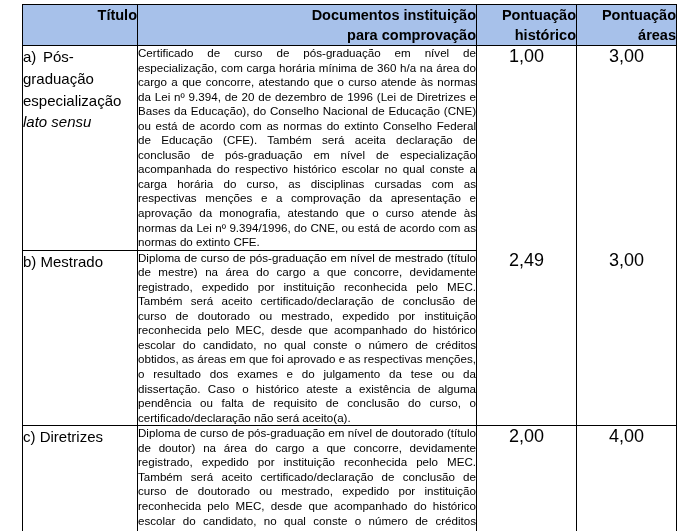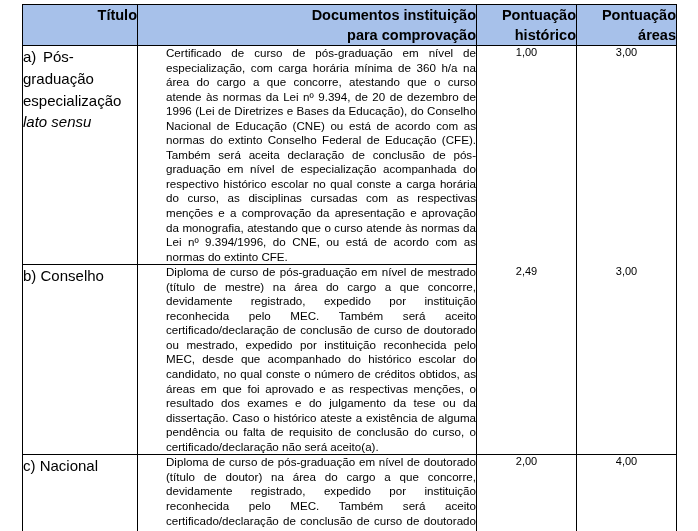--- a/index.html
+++ b/index.html
@@ -77,28 +77,27 @@
     text-align: justify;
     text-justify: inter-word;
     hyphens: none;
   }
   .docs-cell p {
     margin: 0;
     text-align: justify;
   }
   .docs-cell p:last-child {
     text-align: justify;
-    margin-left: 28px;
   }
 
   
   .score-cell {
     vertical-align: middle;
     text-align: center;
-    font-size: 11px;
+    font-size: 18px;
   }
 
   
   .no-bottom-border { border-bottom: none !important; }
   .no-top-border    { border-top: none !important; }
 </style>
 </head>
 <body>
 
 <div class="sheet">
@@ -138,33 +137,33 @@
         <td class="docs-cell">
           <p>Certificado de curso de pós-graduação em nível de especialização, com carga horária mínima de 360 h/a na área do cargo a que concorre, atestando que o curso atende às normas da Lei nº 9.394, de 20 de dezembro de 1996 (Lei de Diretrizes e Bases da Educação), do Conselho Nacional de Educação (CNE) ou está de acordo com as normas do extinto Conselho Federal de Educação (CFE). Também será aceita declaração de conclusão de pós-graduação em nível de especialização acompanhada do respectivo histórico escolar no qual conste a carga horária do curso, as disciplinas cursadas com as respectivas menções e a comprovação da apresentação e aprovação da monografia, atestando que o curso atende às normas da Lei nº 9.394/1996, do CNE, ou está de acordo com as normas do extinto CFE.</p>
         </td>
         <td class="score-cell no-bottom-border">1,00</td>
         <td class="score-cell no-bottom-border">3,00</td>
       </tr>
 
       <tr>
         <td class="titulo-cell">
           <span>b)</span>
-          <span>Conselho</span>
+          <span>Mestrado</span>
         </td>
         <td class="docs-cell">
           <p>Diploma de curso de pós-graduação em nível de mestrado (título de mestre) na área do cargo a que concorre, devidamente registrado, expedido por instituição reconhecida pelo MEC. Também será aceito certificado/declaração de conclusão de curso de doutorado ou mestrado, expedido por instituição reconhecida pelo MEC, desde que acompanhado do histórico escolar do candidato, no qual conste o número de créditos obtidos, as áreas em que foi aprovado e as respectivas menções, o resultado dos exames e do julgamento da tese ou da dissertação. Caso o histórico ateste a existência de alguma pendência ou falta de requisito de conclusão do curso, o certificado/declaração não será aceito(a).</p>
         </td>
         <td class="score-cell no-top-border">2,49</td>
         <td class="score-cell no-top-border">3,00</td>
       </tr>
 
       <tr>
         <td class="titulo-cell">
           <span>c)</span>
-          <span>Nacional</span>
+          <span>Diretrizes</span>
         </td>
         <td class="docs-cell">
           <p>Diploma de curso de pós-graduação em nível de doutorado (título de doutor) na área do cargo a que concorre, devidamente registrado, expedido por instituição reconhecida pelo MEC. Também será aceito certificado/declaração de conclusão de curso de doutorado ou mestrado, expedido por instituição reconhecida pelo MEC, desde que acompanhado do histórico escolar do candidato, no qual conste o número de créditos obtidos, as áreas em que foi aprovado e as respectivas menções, o resultado dos exames e do julgamento da tese ou da dissertação. Caso o histórico ateste a existência de alguma pendência ou falta de requisito de conclusão do curso, o certificado/declaração não será aceito(a).</p>
         </td>
         <td class="score-cell">2,00</td>
         <td class="score-cell">4,00</td>
       </tr>
 
     </tbody>
   </table>

